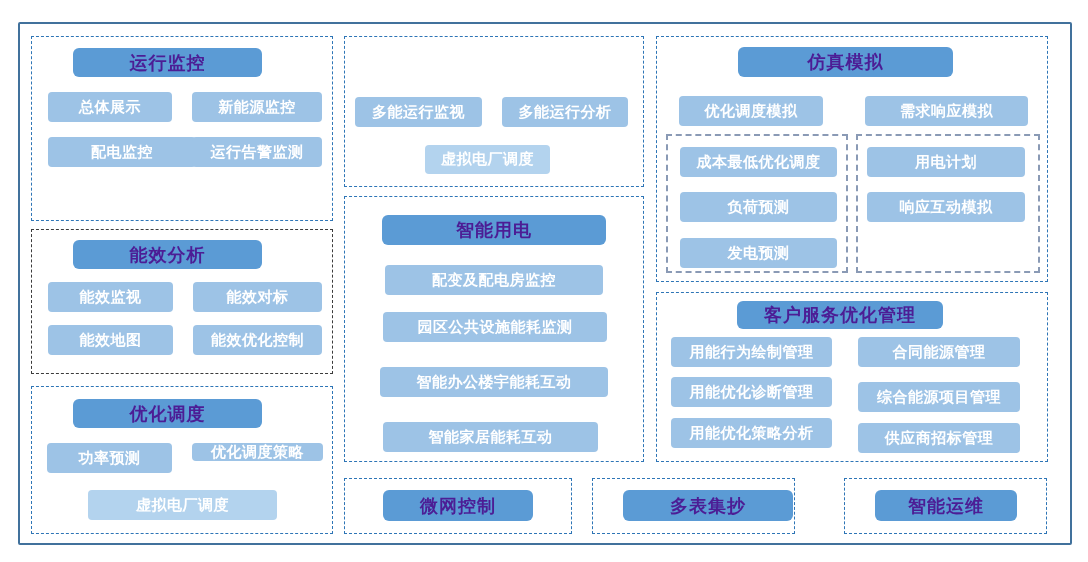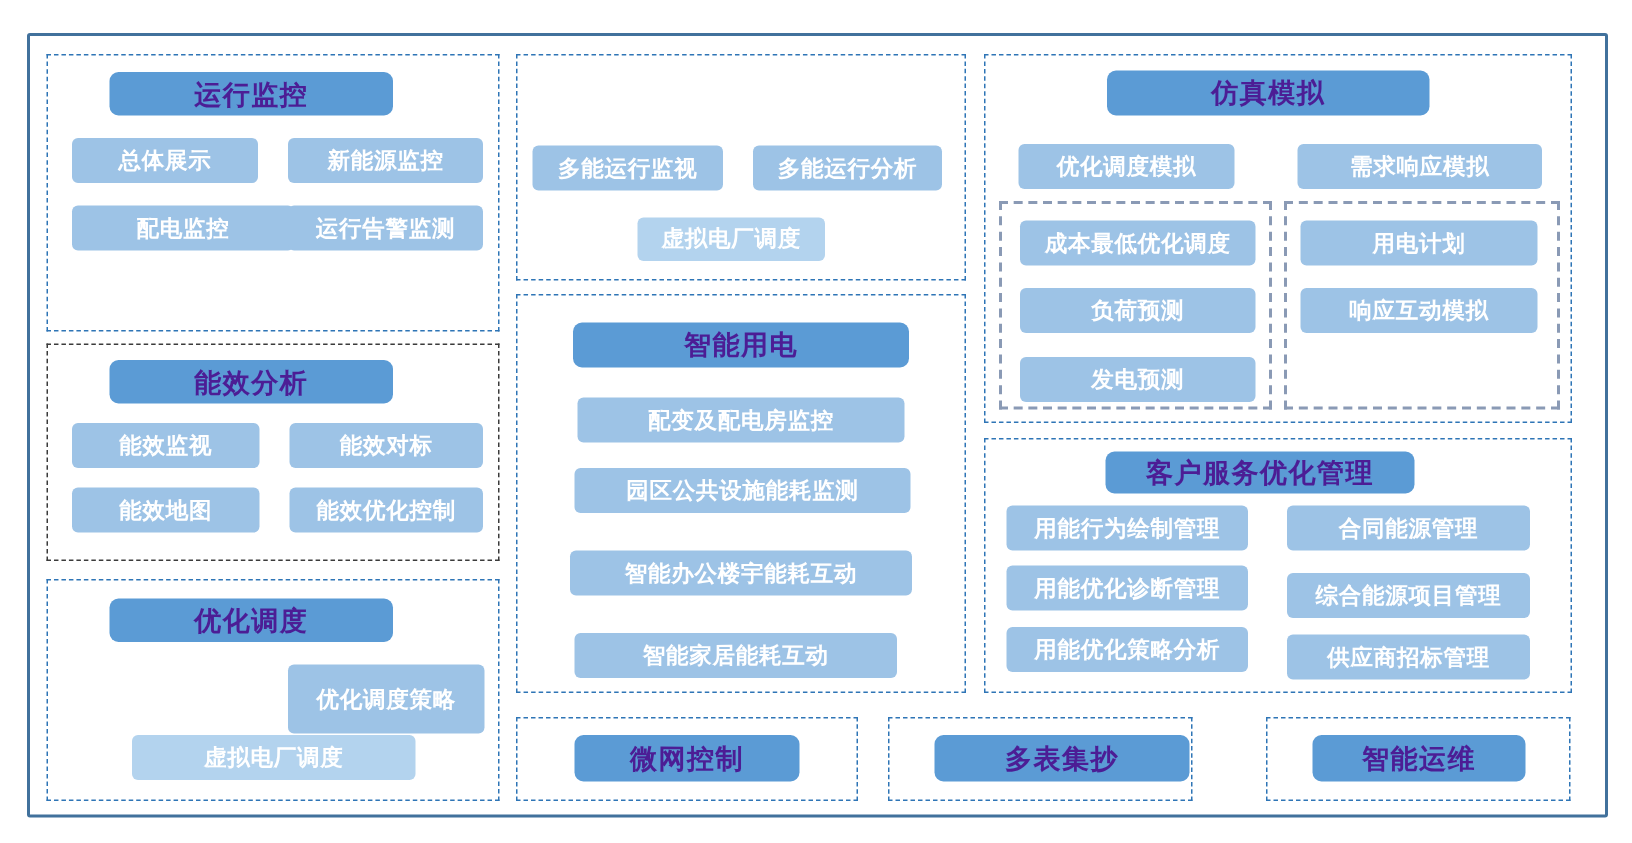--- a/index.html
+++ b/index.html
@@ -48,21 +48,22 @@
 
   <div class="box dark" style="left:31px;top:229px;width:302px;height:145px;"></div>
   <div class="title-btn" style="left:73px;top:240px;width:189px;height:29px;">能效分析</div>
   <div class="item-btn" style="left:48px;top:282px;width:125px;height:30px;">能效监视</div>
   <div class="item-btn" style="left:193px;top:282px;width:129px;height:30px;">能效对标</div>
   <div class="item-btn" style="left:48px;top:325px;width:125px;height:30px;">能效地图</div>
   <div class="item-btn" style="left:193px;top:325px;width:129px;height:30px;">能效优化控制</div>
 
   <div class="box" style="left:31px;top:386px;width:302px;height:148px;"></div>
   <div class="title-btn" style="left:73px;top:399px;width:189px;height:29px;">优化调度</div>
-  <div class="item-btn" style="left:192px;top:443px;width:131px;height:46px;">优化调度策略</div>
+  <div class="item-btn" style="left:47px;top:443px;width:125px;height:30px;">功率预测</div>
+  <div class="item-btn" style="left:192px;top:443px;width:131px;height:18px;">优化调度策略</div>
   <div class="item-btn lighter" style="left:88px;top:490px;width:189px;height:30px;">虚拟电厂调度</div>
 
   <div class="box" style="left:344px;top:36px;width:300px;height:151px;"></div>
   <div class="item-btn" style="left:355px;top:97px;width:127px;height:30px;">多能运行监视</div>
   <div class="item-btn" style="left:502px;top:97px;width:126px;height:30px;">多能运行分析</div>
   <div class="item-btn lighter" style="left:425px;top:145px;width:125px;height:29px;">虚拟电厂调度</div>
 
   <div class="box" style="left:344px;top:196px;width:300px;height:266px;"></div>
   <div class="title-btn" style="left:382px;top:215px;width:224px;height:30px;">智能用电</div>
   <div class="item-btn" style="left:385px;top:265px;width:218px;height:30px;">配变及配电房监控</div>

